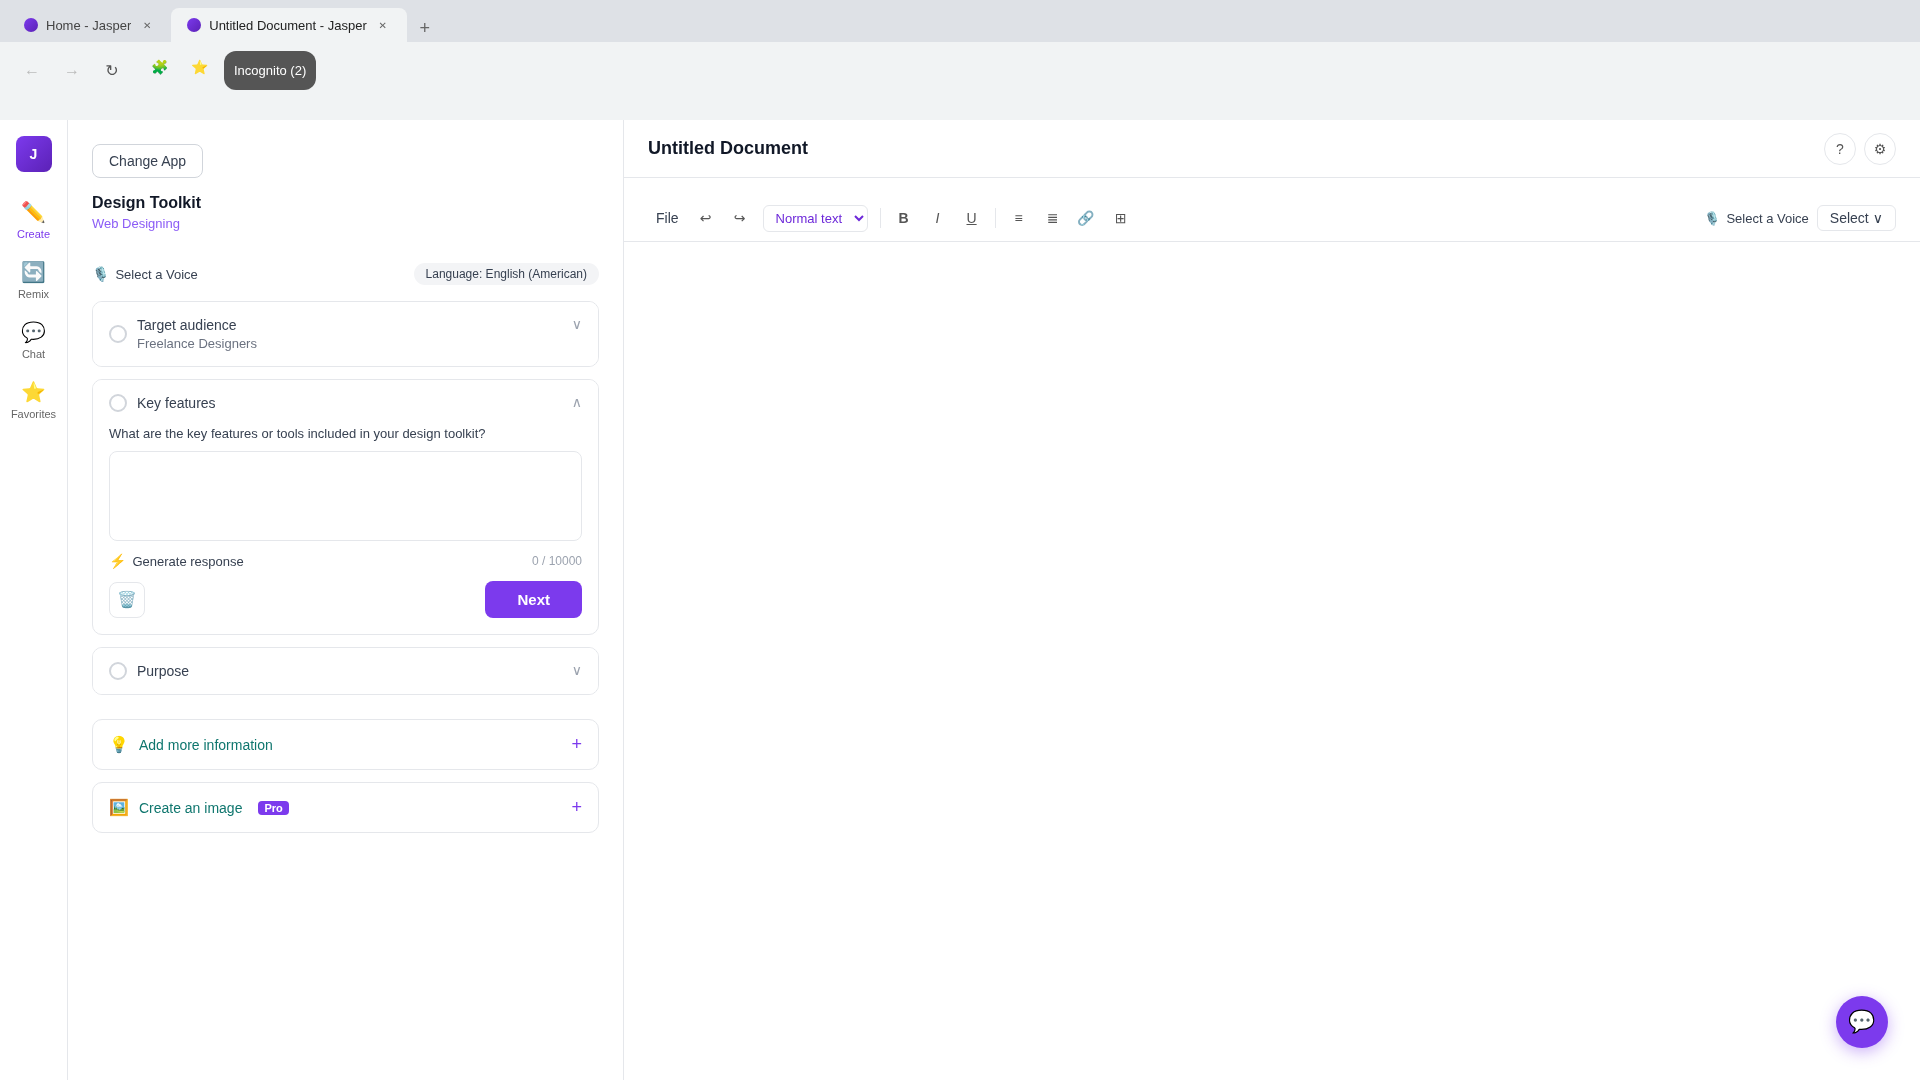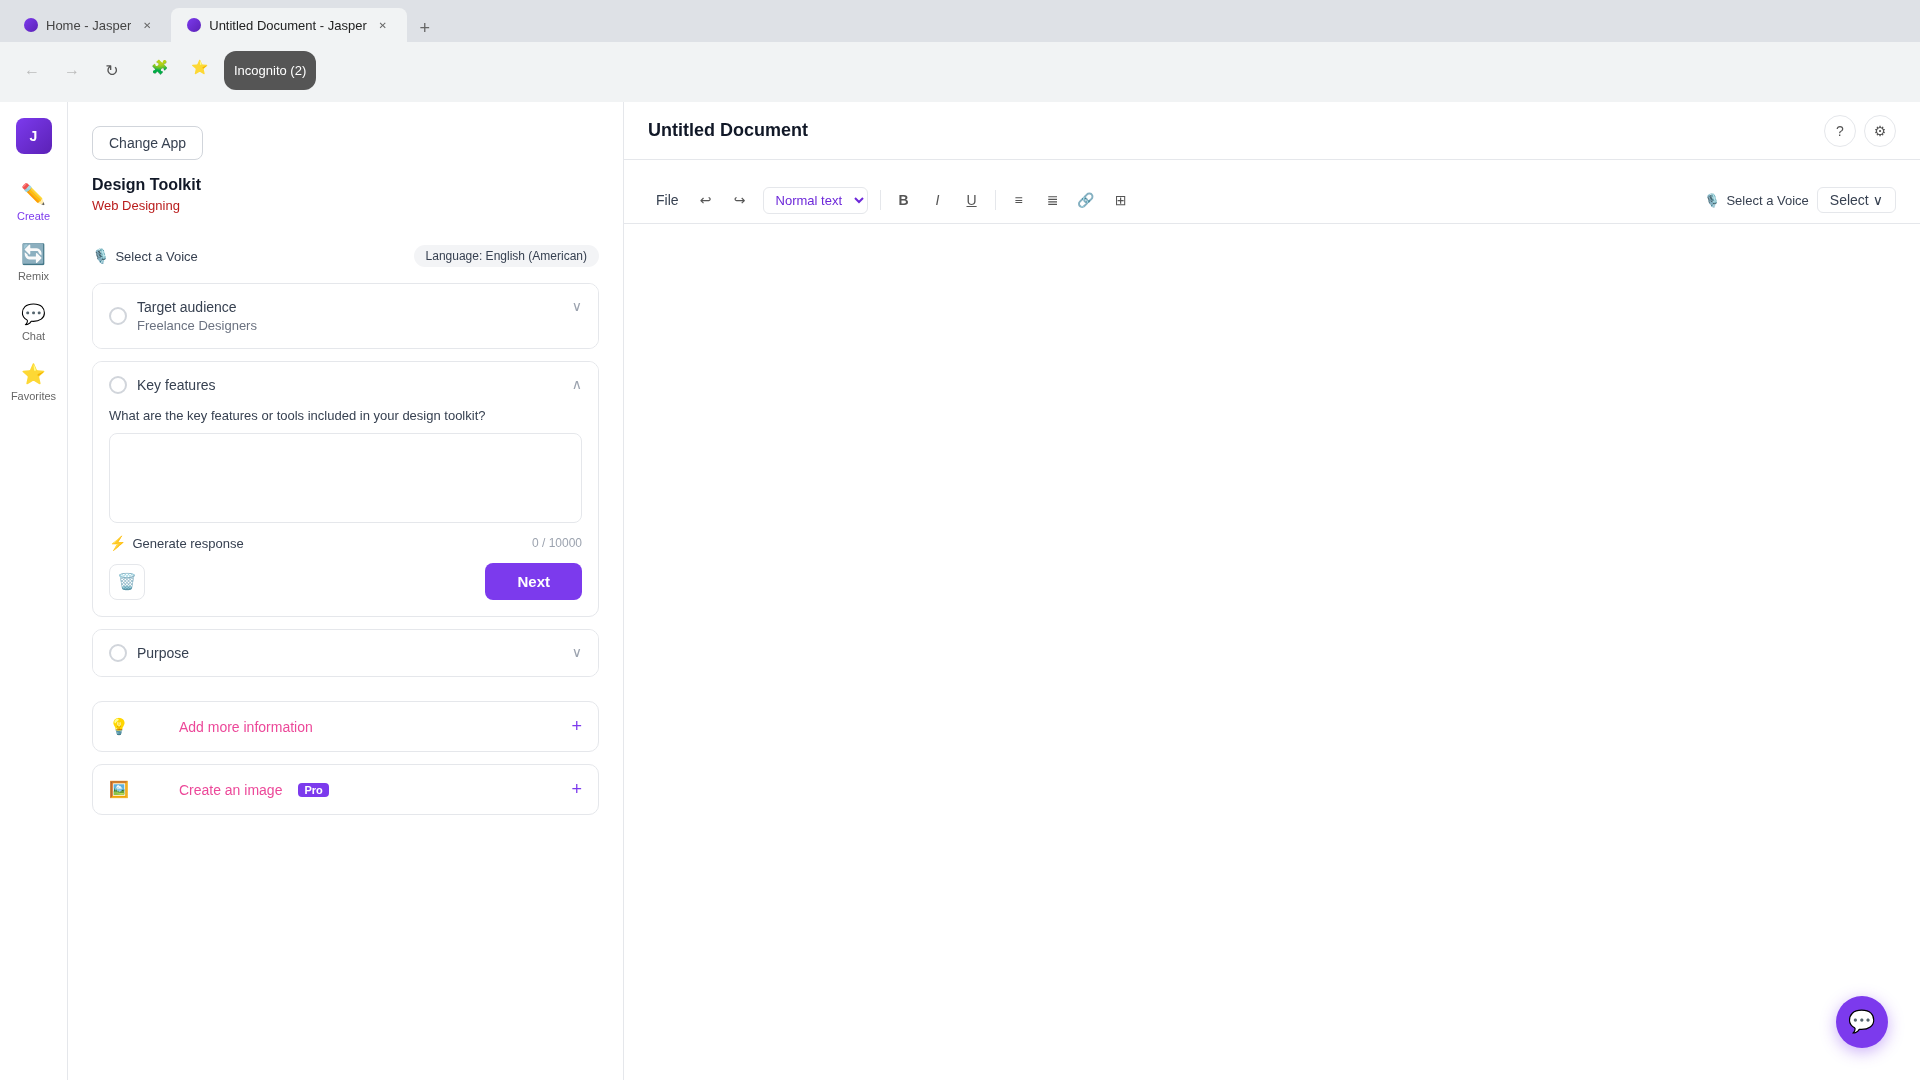--- a/index.html
+++ b/index.html
@@ -1,19 +1,19 @@
 <!DOCTYPE html>
 <html><head>
   <meta charset="utf-8">
   <style>
     * { box-sizing: border-box; margin: 0; padding: 0; }
     body { font-family: -apple-system, BlinkMacSystemFont, 'Segoe UI', sans-serif; background: #fff; width: 1920px; height: 1080px; overflow: hidden; }
 
     
-    .browser-chrome { background: #f1f3f4; height: 102px; display: flex; flex-direction: column; }
+    .browser-chrome { background: #f1f3f4; height: 120px; display: flex; flex-direction: column; }
     .tab-bar { display: flex; align-items: flex-end; padding: 8px 0 0 8px; height: 42px; gap: 0; background: #dee1e6; }
     .tab { display: flex; align-items: center; gap: 8px; padding: 0 16px; height: 34px; border-radius: 8px 8px 0 0; font-size: 13px; cursor: pointer; min-width: 160px; max-width: 240px; }
     .tab.inactive { background: #dee1e6; color: #444; }
     .tab.active { background: #f1f3f4; color: #222; }
     .tab-favicon { width: 14px; height: 14px; border-radius: 50%; background: #4285f4; display: inline-block; flex-shrink: 0; }
     .tab-favicon.jasper { background: linear-gradient(135deg, #7c3aed, #5b21b6); }
     .tab-close { margin-left: auto; width: 16px; height: 16px; border-radius: 50%; display: flex; align-items: center; justify-content: center; font-size: 10px; color: #666; }
     .new-tab-btn { width: 28px; height: 28px; display: flex; align-items: center; justify-content: center; font-size: 18px; color: #666; cursor: pointer; margin-left: 4px; }
 
     .nav-bar { display: flex; align-items: center; padding: 6px 16px; height: 56px; background: #f1f3f4; gap: 8px; }
@@ -32,21 +32,21 @@
     .jasper-logo { width: 36px; height: 36px; background: linear-gradient(135deg, #7c3aed, #5b21b6); border-radius: 8px; display: flex; align-items: center; justify-content: center; color: #fff; font-weight: bold; font-size: 14px; margin-bottom: 16px; }
     .sidebar-nav-item { display: flex; flex-direction: column; align-items: center; gap: 4px; padding: 8px 4px; width: 60px; border-radius: 8px; cursor: pointer; color: #666; font-size: 11px; }
     .sidebar-nav-item.active { color: #7c3aed; }
     .sidebar-nav-icon { font-size: 20px; }
 
     
     .left-panel { width: 556px; background: #fff; border-right: 1px solid #e5e7eb; overflow-y: auto; padding: 0; }
     .left-panel-header { padding: 24px 24px 16px; }
     .change-app-btn { background: #fff; border: 1px solid #d1d5db; border-radius: 8px; padding: 8px 16px; font-size: 14px; font-weight: 500; cursor: pointer; color: #374151; }
     .toolkit-title { font-size: 16px; font-weight: 600; color: #111827; margin-top: 16px; margin-bottom: 4px; }
-    .toolkit-subtitle { font-size: 13px; color: #b91c1c; }
+    .toolkit-subtitle { font-size: 13px; color: #8b5cf6; }
 
     
     .form-area { padding: 16px 24px; }
     .voice-language-row { display: flex; align-items: center; justify-content: space-between; margin-bottom: 16px; }
     .select-voice-btn { display: flex; align-items: center; gap: 6px; font-size: 13px; color: #374151; cursor: pointer; border: none; background: none; }
     .voice-icon { font-size: 14px; }
     .language-badge { background: #f3f4f6; border-radius: 16px; padding: 4px 12px; font-size: 12px; color: #374151; cursor: pointer; }
 
     .accordion-item { border: 1px solid #e5e7eb; border-radius: 10px; margin-bottom: 12px; overflow: hidden; }
     .accordion-header { display: flex; align-items: flex-start; justify-content: space-between; padding: 14px 16px; cursor: pointer; background: #fff; }
@@ -63,21 +63,21 @@
     .generate-link { display: flex; align-items: center; gap: 6px; font-size: 13px; color: #374151; cursor: pointer; }
     .generate-icon { color: #7c3aed; font-size: 14px; }
     .char-count { font-size: 12px; color: #9ca3af; }
     .button-row { display: flex; align-items: center; justify-content: space-between; margin-top: 12px; }
     .trash-btn { width: 36px; height: 36px; border: 1px solid #e5e7eb; border-radius: 8px; display: flex; align-items: center; justify-content: center; cursor: pointer; background: #fff; font-size: 16px; color: #666; }
     .next-btn { background: #7c3aed; color: #fff; border: none; border-radius: 8px; padding: 10px 32px; font-size: 15px; font-weight: 600; cursor: pointer; }
 
     .add-info-section { border: 1px solid #e5e7eb; border-radius: 10px; margin-bottom: 12px; padding: 14px 16px; display: flex; align-items: center; justify-content: space-between; cursor: pointer; }
     .add-info-left { display: flex; align-items: center; gap: 10px; }
     .add-info-icon { font-size: 16px; color: #7c3aed; }
-    .add-info-text { font-size: 14px; color: #ec4899; font-weight: 500; margin-left: 40px; }
+    .add-info-text { font-size: 14px; color: #0f766e; font-weight: 500; }
     .plus-icon { font-size: 18px; color: #7c3aed; }
 
     
     .right-panel { flex: 1; display: flex; flex-direction: column; background: #fff; gap: 17px; }
     .editor-header { display: flex; align-items: center; padding: 0 24px; height: 58px; border-bottom: 1px solid #e5e7eb; gap: 8px; }
     .doc-title { font-size: 18px; font-weight: 600; color: #111827; flex: 1; }
     .editor-toolbar { display: flex; align-items: center; padding: 8px 24px; border-bottom: 1px solid #e5e7eb; gap: 4px; }
     .toolbar-btn { width: 30px; height: 30px; display: flex; align-items: center; justify-content: center; border-radius: 6px; cursor: pointer; border: none; background: none; color: #555; font-size: 14px; }
     .toolbar-btn.bold { font-weight: bold; }
     .toolbar-btn.italic { font-style: italic; }

